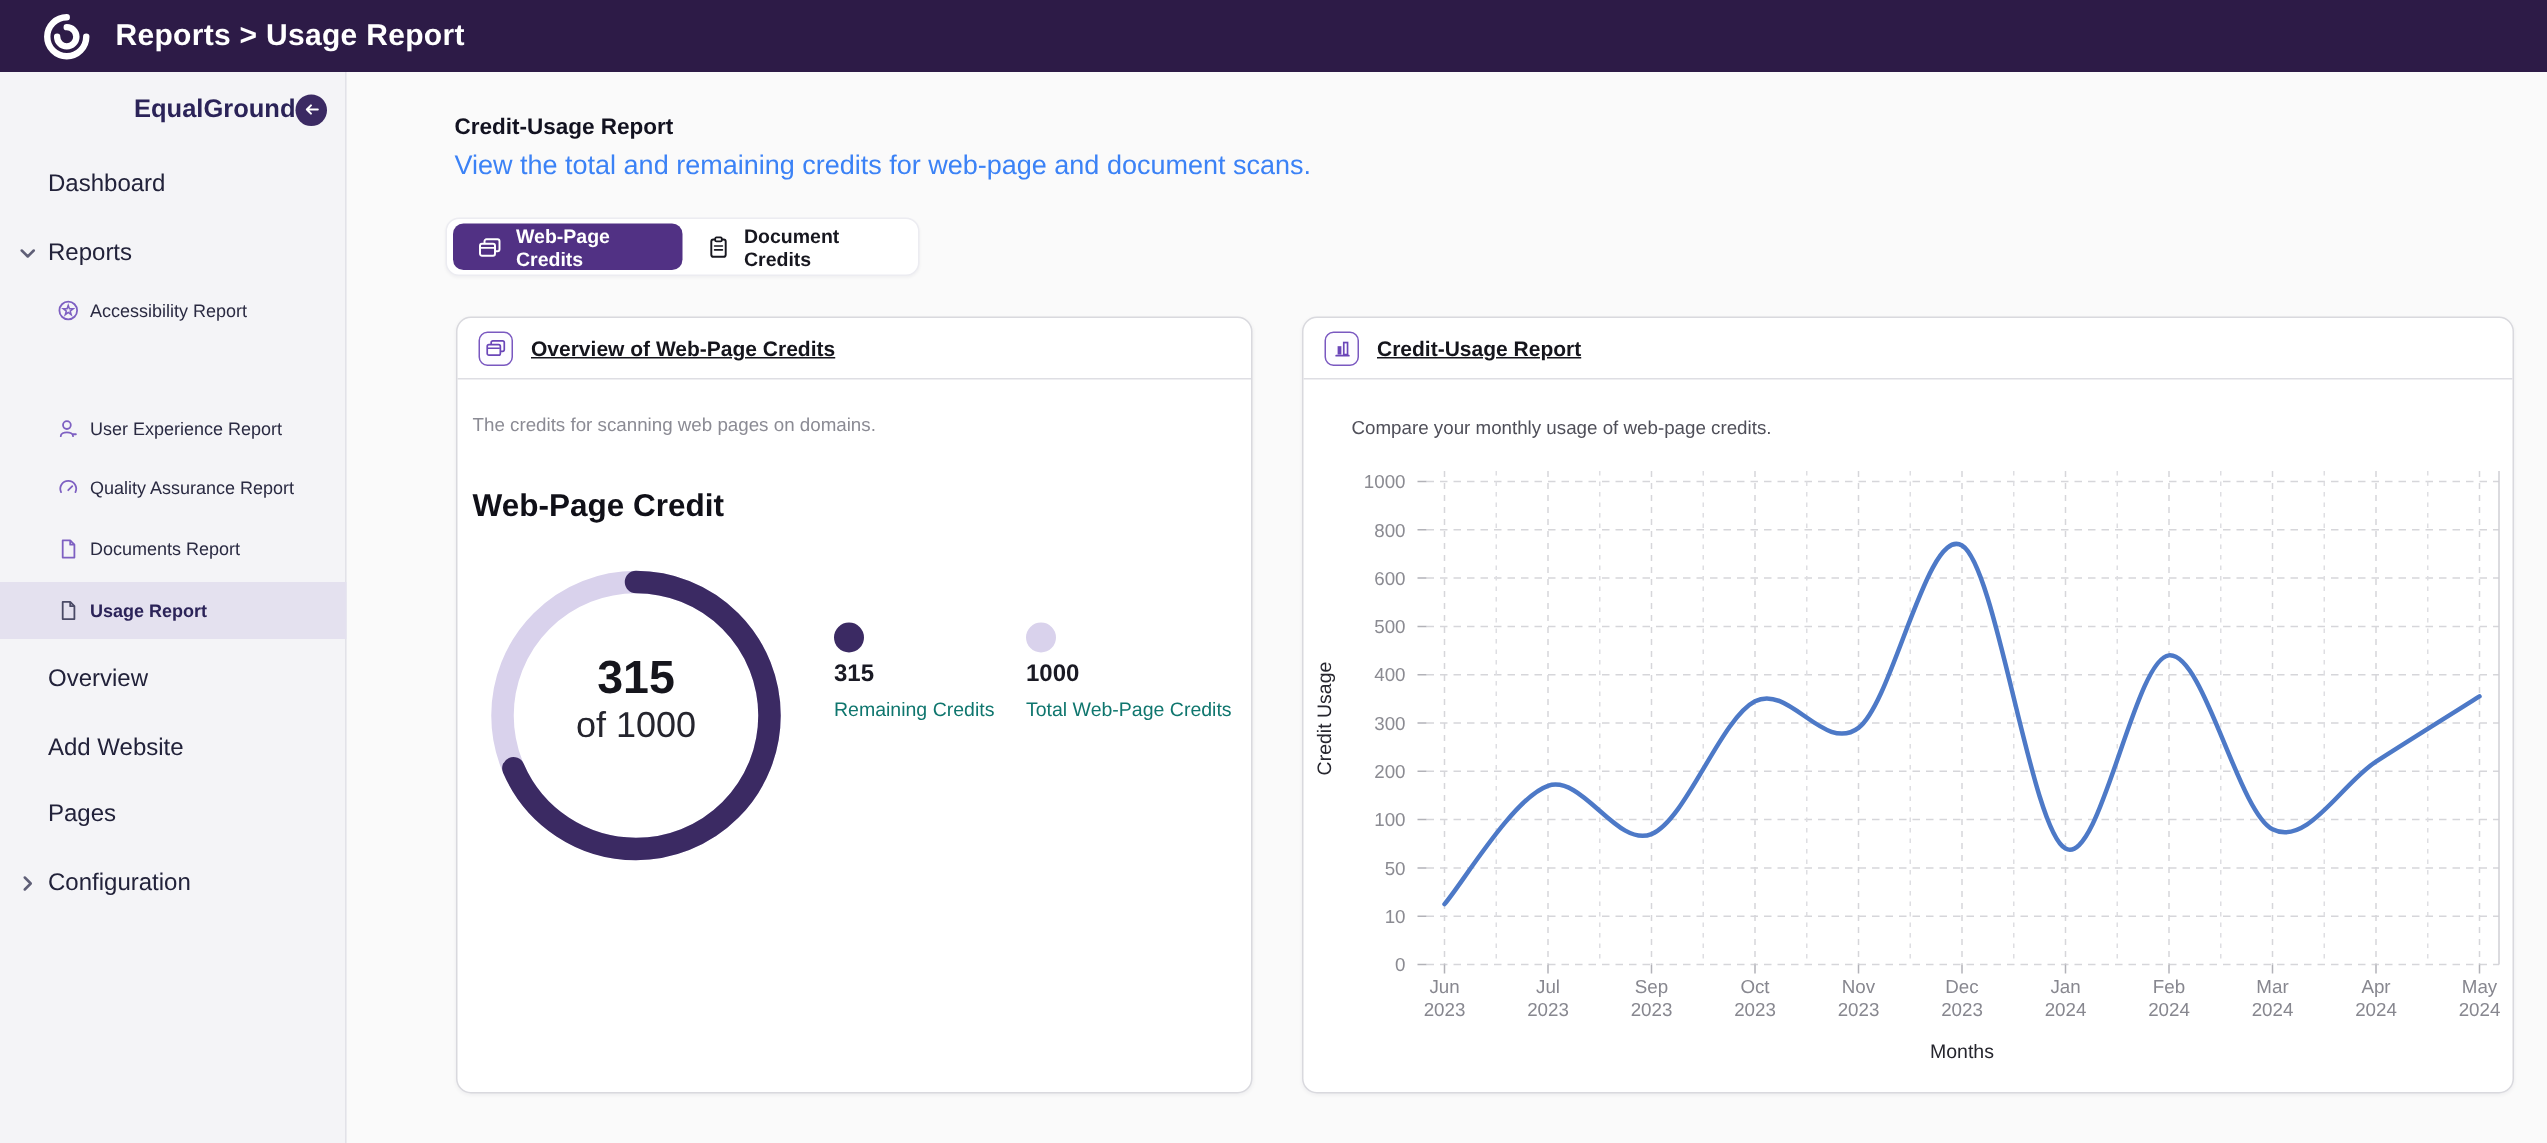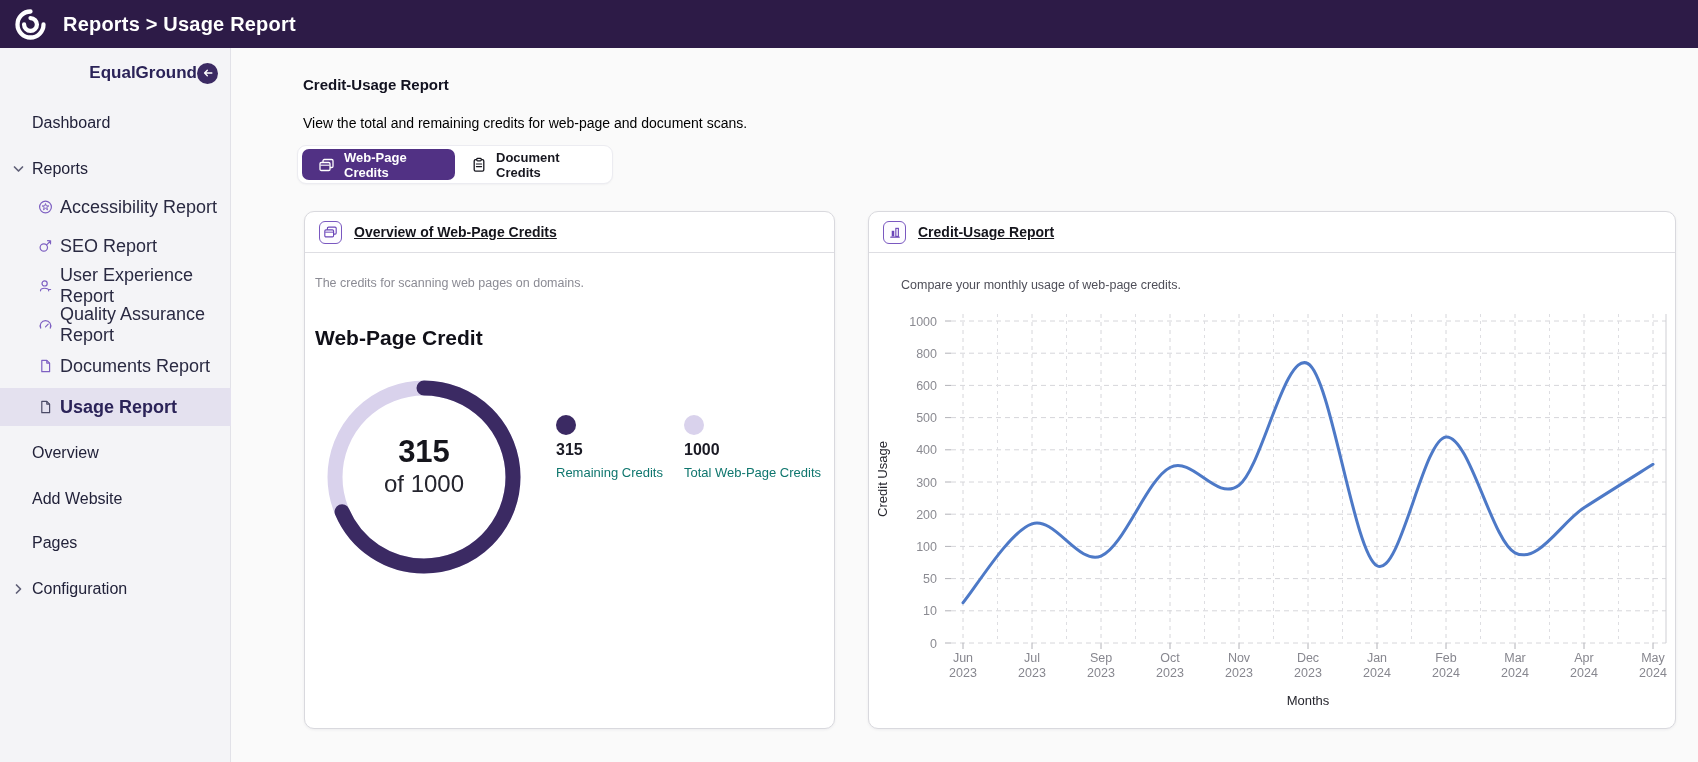--- a/index.html
+++ b/index.html
@@ -2,44 +2,44 @@
 <html><head>
 <meta charset="utf-8">
 <style>
   html,body{margin:0;padding:0;background:#e9e9ee;}
   *{box-sizing:border-box;}
   .page{position:relative;width:1698px;height:762px;background:#fafafa;overflow:hidden;
         font-family:"Liberation Sans",sans-serif;color:#1c1c2e;}
 
   
   .topbar{position:absolute;left:0;top:0;width:1698px;height:48px;background:#2d1b47;
-          display:flex;align-items:center;padding-left:14px;}
+          display:flex;align-items:center;padding-left:28px;}
   .topbar-title{color:#fff;font-size:20px;font-weight:700;margin-left:16px;letter-spacing:.2px;}
 
   
   .sidebar{position:absolute;left:0;top:48px;width:231px;height:714px;background:#f4f4f7;
            border-right:1px solid #e2e2e8;}
   .brand-row{position:absolute;top:9px;left:14px;right:12px;height:32px;
              display:flex;align-items:center;justify-content:flex-end;}
   .brand{font-size:17px;font-weight:700;color:#2b2358;}
   .collapse-btn{width:21px;height:21px;border-radius:50%;background:#3b2a63;border:none;
                 display:flex;align-items:center;justify-content:center;cursor:pointer;padding:0;}
   .nav-row{position:absolute;left:0;width:231px;height:28px;display:flex;align-items:center;cursor:pointer;}
   .nav-label{font-size:16px;color:#22223a;}
-  .nav-row.sub .nav-label{font-size:18px;color:#2a2a42;}
+  .nav-row.sub .nav-label{font-size:12px;color:#2a2a42;}
   .nav-row .lbl-top{margin-left:32px;}
   .nav-row .chev{position:absolute;left:12px;top:50%;transform:translateY(-50%);display:flex;}
   .nav-row.sub .sub-icon{position:absolute;left:38px;top:50%;transform:translateY(-50%);display:flex;}
   .nav-row.sub .nav-label{margin-left:60px;}
   .nav-row.active{background:#e4e1ef;height:38px;}
   .nav-row.active .nav-label{color:#2b2358;font-weight:700;}
 
   
   .main-title{position:absolute;left:303px;top:76px;font-size:15px;font-weight:700;color:#121220;}
-  .main-subtitle{position:absolute;left:303px;top:115px;font-size:14px;color:#000000;}
+  .main-subtitle{position:absolute;left:303px;top:100px;font-size:18px;color:#3b82f6;}
 
   
   .tabgroup{position:absolute;left:297px;top:145px;width:316px;height:39px;background:#ffffff;
             border:1px solid #ececf1;border-radius:9px;display:flex;align-items:center;padding:4px;
             box-shadow:0 1px 2px rgba(20,20,40,.04);}
   .tab{height:31px;border-radius:7px;display:flex;align-items:center;padding:0 16px;cursor:pointer;}
   .tab .tab-label{font-size:13px;font-weight:600;margin-left:9px;}
   .tab.active{background:#513184;}
   .tab.active .tab-label{color:#fff;}
   .tab.inactive .tab-label{color:#17171f;font-weight:600;}
@@ -116,29 +116,20 @@
     <div class="nav-row sub" style="top:145px">
       <span class="sub-icon">
         <svg width="15" height="15" viewBox="0 0 15 15">
             <circle cx="7.5" cy="7.5" r="5.9" fill="none" stroke="#7e60c2" stroke-width="1.2"></circle>
             <path d="M7.5 4.1 L8.3 6.4 L10.8 6.4 L8.8 7.9 L9.5 10.3 L7.5 8.8 L5.5 10.3 L6.2 7.9 L4.2 6.4 L6.7 6.4 Z" fill="none" stroke="#7e60c2" stroke-width="1"></path>
           </svg>
       </span>
       <span class="nav-label">Accessibility Report</span>
     </div>
 
-    <div class="nav-row sub" style="top:184px">
-      <span class="sub-icon">
-        <svg width="15" height="15" viewBox="0 0 15 15">
-            <circle cx="5.8" cy="9" r="3.7" fill="none" stroke="#7e60c2" stroke-width="1.2"></circle>
-            <path d="M8.6 6.3 L12.6 2.3 M9.6 2.2 L12.6 2.3 L12.5 5.3" fill="none" stroke="#7e60c2" stroke-width="1.2" stroke-linecap="round" stroke-linejoin="round"></path>
-          </svg>
-      </span>
-      <span class="nav-label">SEO Report</span>
-    </div>
 
     <div class="nav-row sub" style="top:224px">
       <span class="sub-icon">
         <svg width="15" height="15" viewBox="0 0 15 15">
             <circle cx="6.6" cy="4.9" r="2.6" fill="none" stroke="#7e60c2" stroke-width="1.2"></circle>
             <path d="M2.5 12.3 C2.5 8.9 10.7 8.9 10.7 12.3" fill="none" stroke="#7e60c2" stroke-width="1.2" stroke-linecap="round"></path>
             <path d="M10.6 11 L12.6 11" stroke="#7e60c2" stroke-width="1.2" stroke-linecap="round"></path>
           </svg>
       </span>
       <span class="nav-label">User Experience Report</span>

